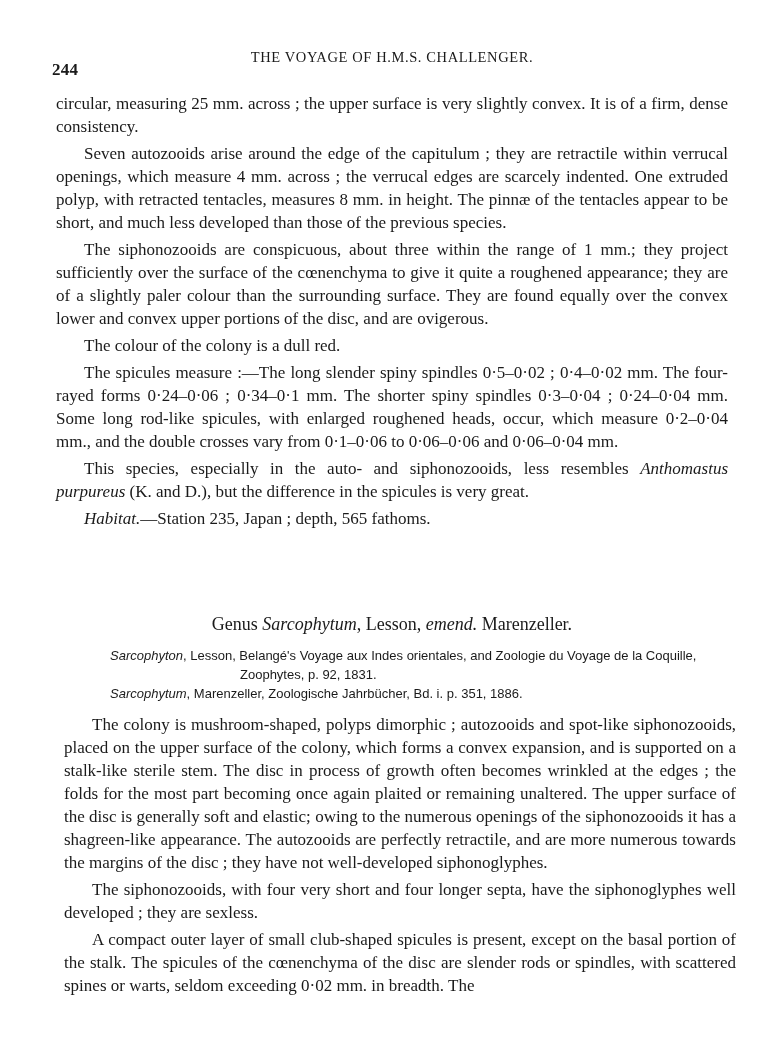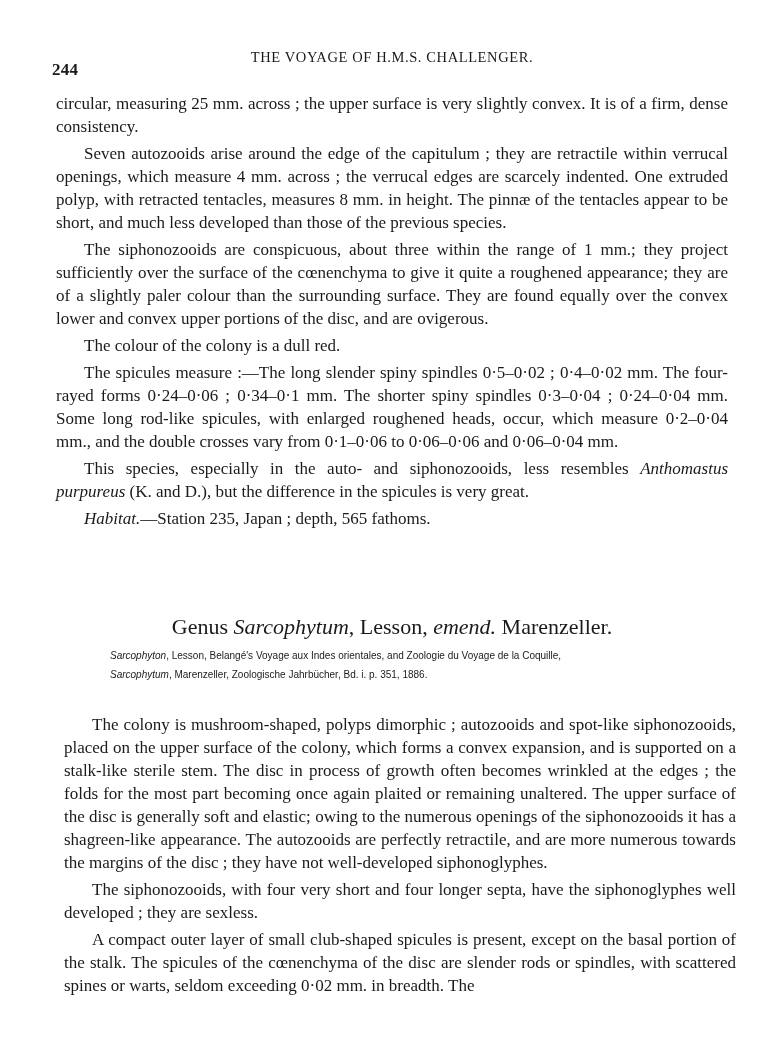--- a/index.html
+++ b/index.html
@@ -11,22 +11,22 @@
   .page { position: absolute; left: 52px; top: 0; width: 680px; }
   .running-head {
     position: absolute; top: 48px; left: 0; width: 680px; height: 24px;
     font-size: 15px; letter-spacing: 0.3px;
   }
   .page-num { position: absolute; left: 0; top: 0; font-size: 17px; font-weight: bold; margin-top: 12px; }
   .head-title { position: absolute; left: 0; right: 0; text-align: center; top: 1px; font-size: 14.5px; letter-spacing: 0.6px; }
   .body1 { position: absolute; top: 88px; left: 0; width: 680px; }
   p { margin: 4px; font-size: 17px; line-height: 23px; text-align: justify; }
   p.indent { text-indent: 28px; }
-  .genus { position: absolute; top: 614px; left: 0; width: 680px; text-align: center; font-size: 22px; }
-  .syn { position: absolute; top: 646px; left: 58px; width: 622px; font-size: 10px; line-height: 19px; font-family: "Liberation Sans", "DejaVu Sans", sans-serif; font-stretch: condensed; }
+  .genus { position: absolute; top: 614px; left: 0; width: 680px; text-align: center; font-size: 18px; }
+  .syn { position: absolute; top: 646px; left: 58px; width: 622px; font-size: 13px; line-height: 19px; font-family: "Liberation Sans", "DejaVu Sans", sans-serif; font-stretch: condensed; }
   .syn .entry { margin: 0; }
   .syn .cont { padding-left: 130px; }
   .body2 { position: absolute; top: 709px; left: 8px; width: 680px; }
   i, em { font-style: italic; }
 </style>
 </head>
 <body>
 
 <div class="page">
 
@@ -42,20 +42,21 @@
     <p class="indent">The colour of the colony is a dull red.</p>
     <p class="indent">The spicules measure :—The long slender spiny spindles 0·5–0·02 ; 0·4–0·02 mm.  The four-rayed forms 0·24–0·06 ;  0·34–0·1  mm.   The shorter spiny spindles 0·3–0·04 ; 0·24–0·04 mm.  Some long rod-like spicules, with enlarged roughened heads, occur, which measure 0·2–0·04 mm., and the double crosses vary from 0·1–0·06 to 0·06–0·06 and 0·06–0·04 mm.</p>
     <p class="indent"><span>This species, especially in the auto- and siphonozooids, less resembles </span><i>Anthomastus purpureus</i><span> (K. and D.), but the difference in the spicules is very great.</span></p>
     <p class="indent"><i>Habitat.</i><span>—Station 235, Japan ;  depth, 565 fathoms.</span></p>
   </div>
 
   <div class="genus"><span>Genus </span><i>Sarcophytum</i><span>, Lesson, </span><i>emend.</i><span> Marenzeller.</span></div>
 
   <div class="syn">
     <div class="entry"><i>Sarcophyton</i><span>, Lesson, Belangé's Voyage aux Indes orientales, and Zoologie du Voyage de la Coquille,</span></div>
+    <div class="entry cont">Zoophytes, p. 92, 1831.</div>
     <div class="entry"><i>Sarcophytum</i><span>, Marenzeller, Zoologische Jahrbücher, Bd. i. p. 351, 1886.</span></div>
   </div>
 
   <div class="body2">
     <p class="indent">The colony is mushroom-shaped, polyps dimorphic ; autozooids and spot-like siphonozooids, placed on the upper surface of the colony, which forms a convex expansion, and is supported on a stalk-like sterile stem.  The disc in process of growth often becomes wrinkled at the edges ; the folds for the most part becoming once again plaited or remaining unaltered.  The upper surface of the disc is generally soft and elastic; owing to the numerous openings of the siphonozooids it has a shagreen-like appearance. The autozooids are perfectly retractile, and are more numerous towards the margins of the disc ; they have not well-developed siphonoglyphes.</p>
     <p class="indent">The siphonozooids, with four very short and four longer septa, have the siphonoglyphes well developed ;  they are sexless.</p>
     <p class="indent">A compact outer layer of small club-shaped spicules is present, except on the basal portion of the stalk.  The spicules of the cœnenchyma of the disc are slender rods or spindles, with scattered spines or warts, seldom exceeding 0·02 mm. in breadth.  The</p>
   </div>
 
 </div>

